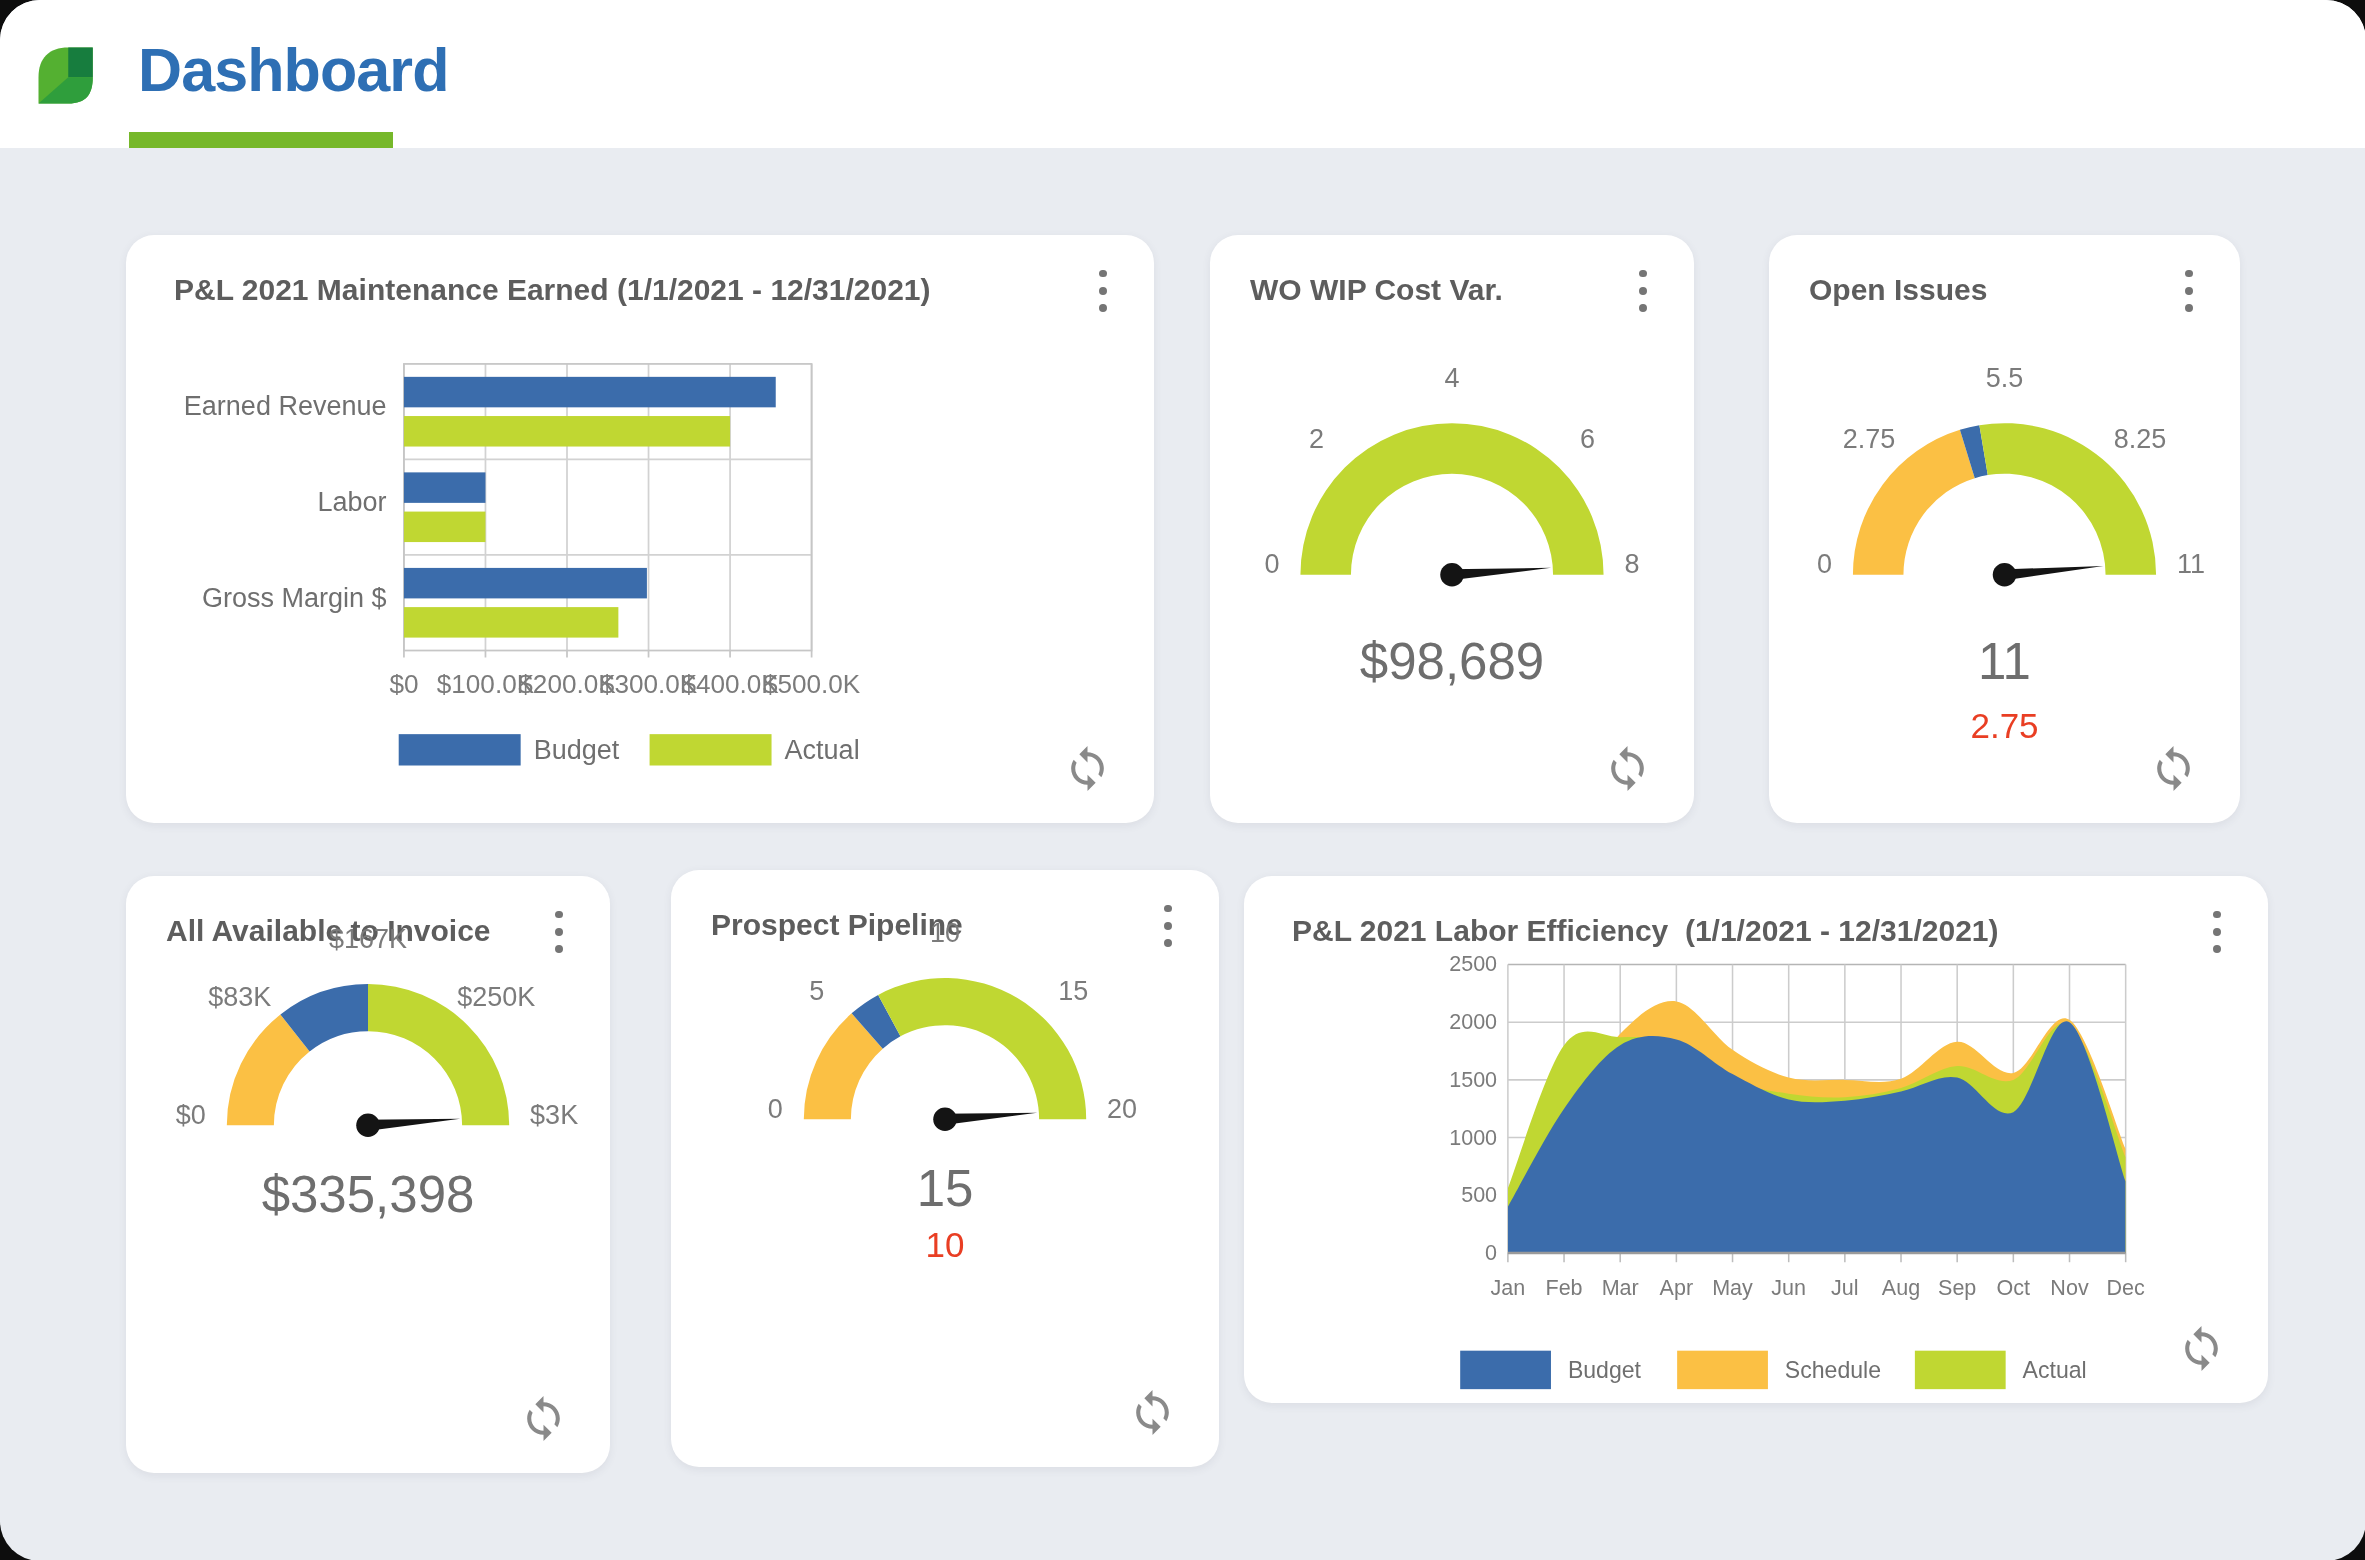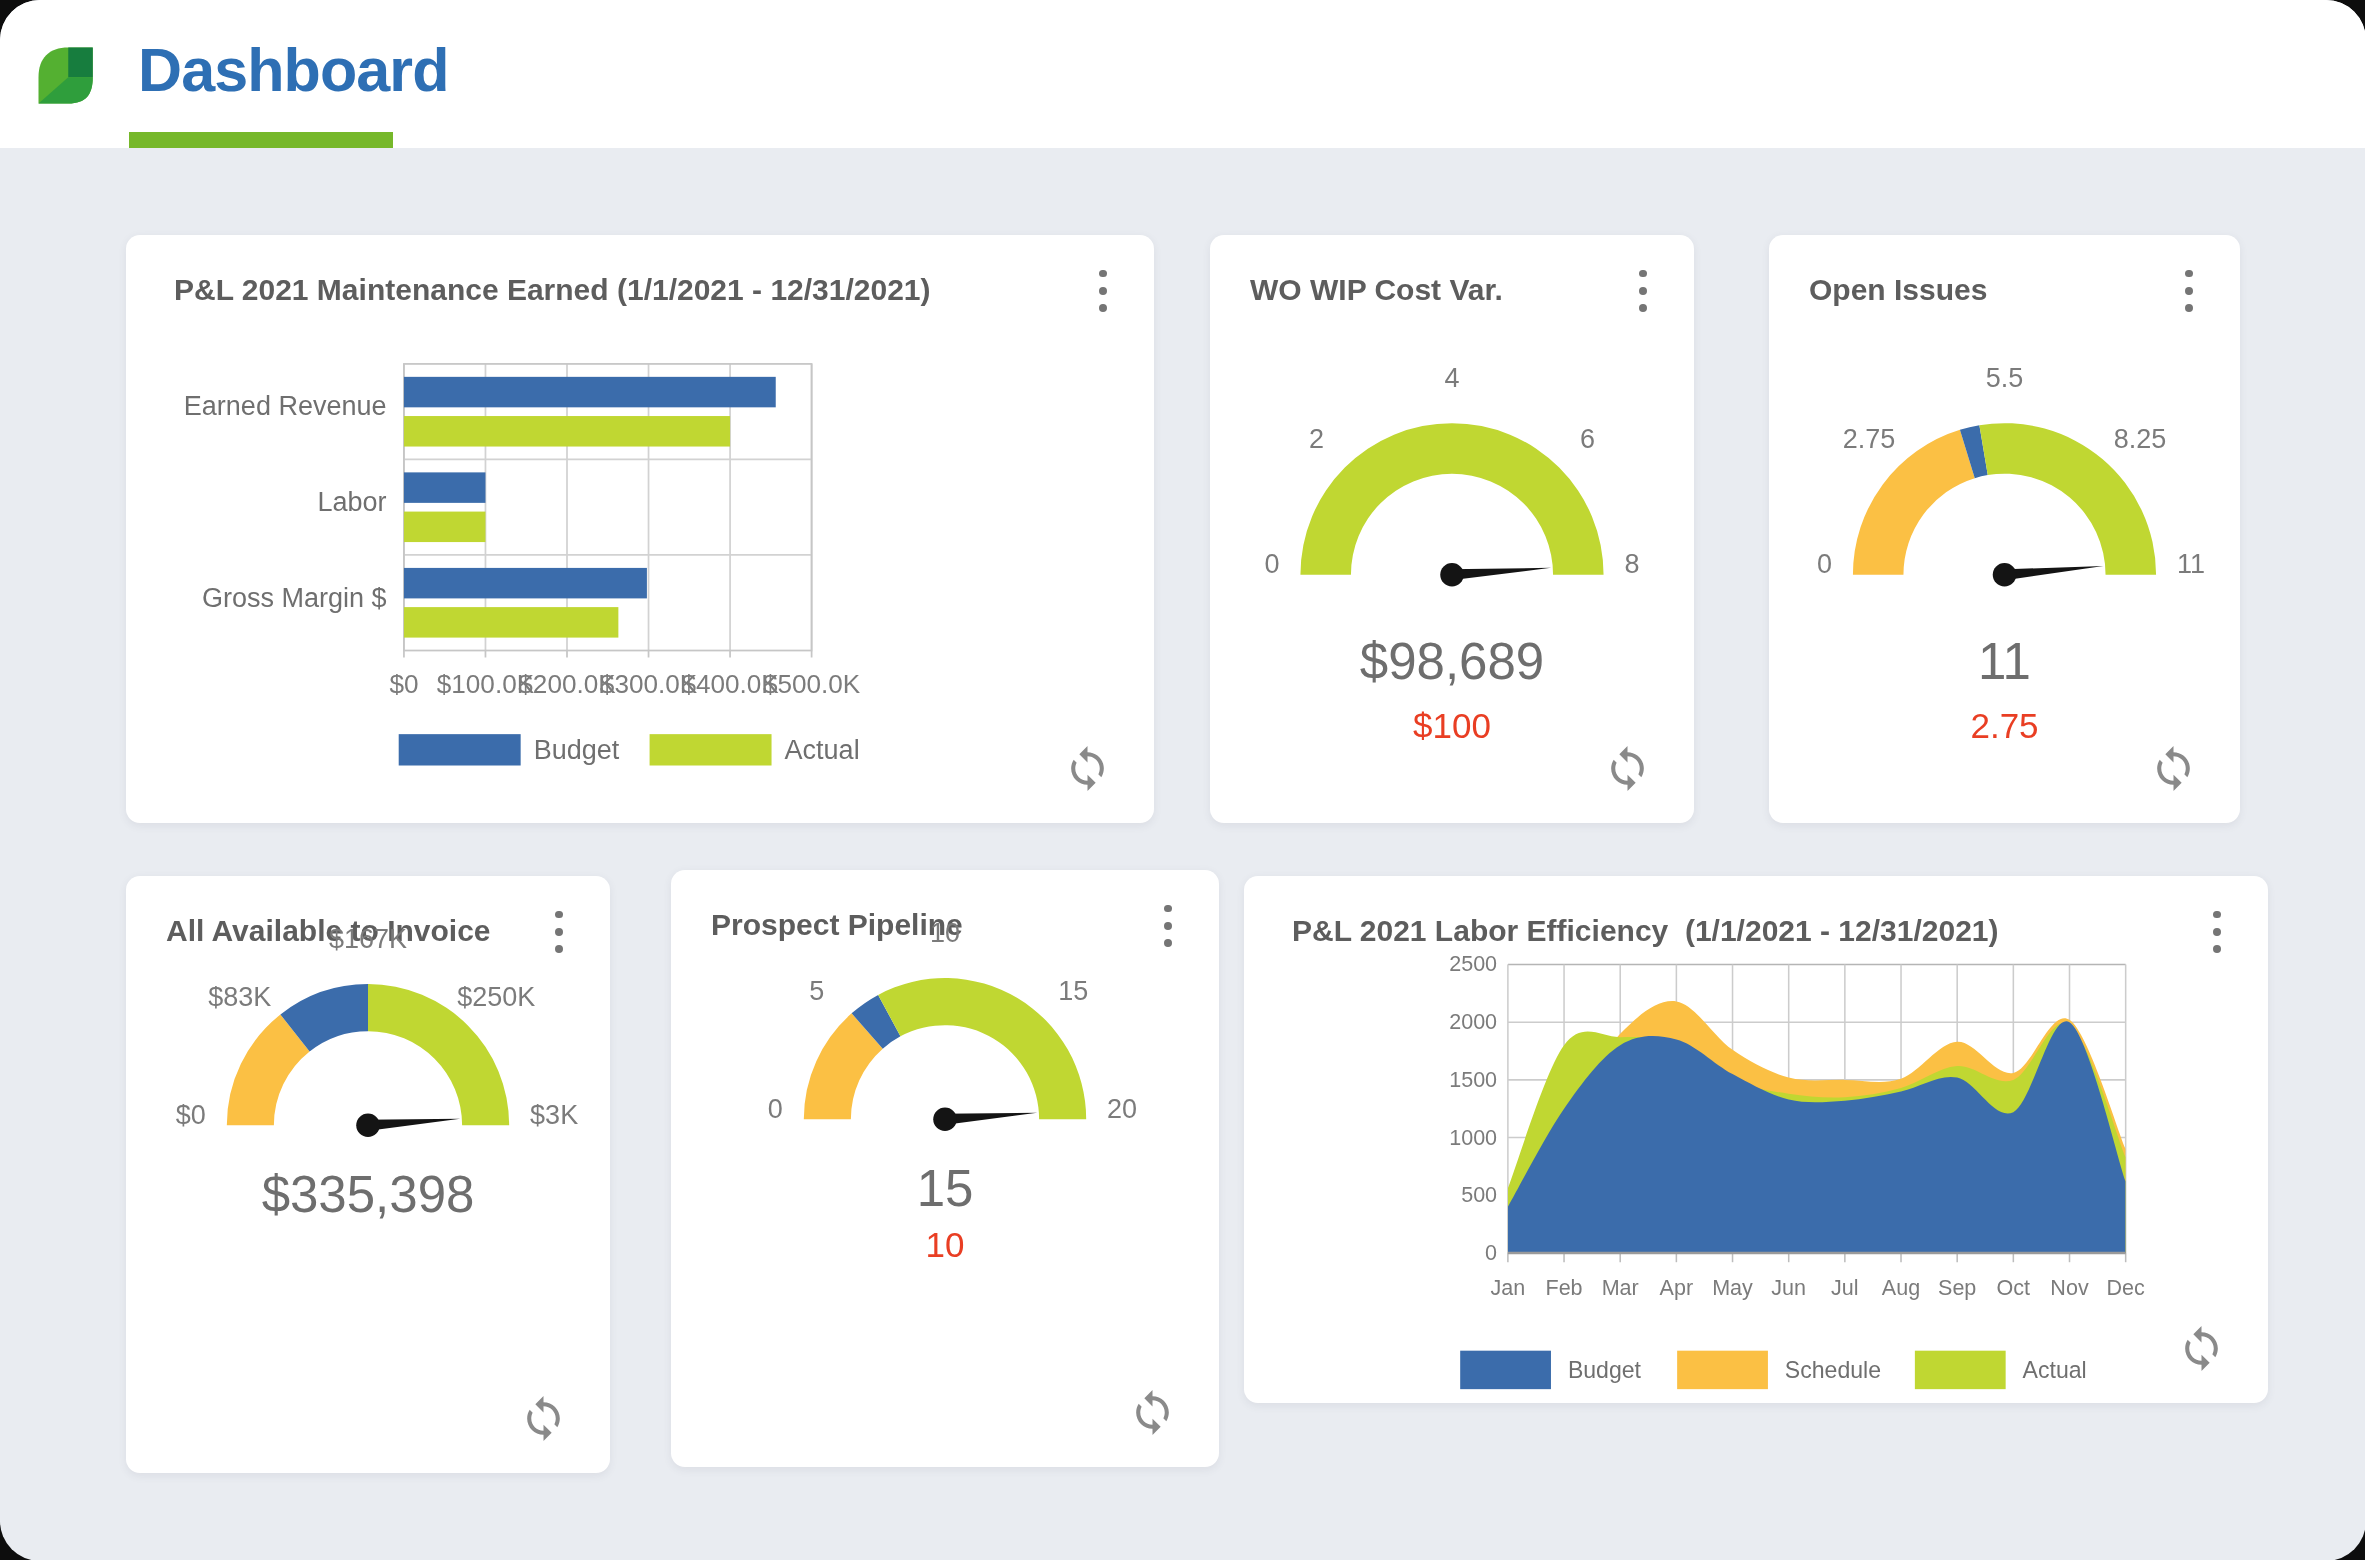--- a/index.html
+++ b/index.html
@@ -2,21 +2,21 @@
 <html style="font-size:14px"><head>
 <meta charset="utf-8">
 <style>
   html,body{margin:0;padding:0}
   body{background:#0d0d0d;width:2366px;height:1561px;font-family:"Liberation Sans",sans-serif;-webkit-font-smoothing:antialiased}
   .page{position:relative;width:2366px;height:1561px;border-radius:40px;overflow:hidden;background:#e9ecf1}
   .topbar{position:absolute;top:0;left:0;right:0;height:148px;background:#ffffff}
   .logo{position:absolute;left:35px;top:44px;width:63px;height:63px}
   .page-title{position:absolute;left:129px;top:26px;margin:9px;font-size:61px;font-weight:bold;color:#2e6fb4;letter-spacing:-0.9px}
   .underline{position:absolute;left:129px;top:132px;width:264px;height:15.7px;background:#76b82a}
-  .card{position:absolute;background:#fff;border-radius:14px;box-shadow:0 2.6px 8.7px rgba(60,70,90,.08)}
+  .card{position:absolute;background:#fff;border-radius:28px;box-shadow:0 2.6px 8.7px rgba(60,70,90,.08)}
   .card-title{position:absolute;left:48px;top:38px;margin:0;font-size:30px;font-weight:bold;color:#5d5d5d;white-space:pre}
   .card.gauge-card .card-title{left:40px}
   .kebab{position:absolute;top:31px;right:38px;width:26px;padding:3.5px 0;cursor:pointer}
   .kebab i{display:block;width:7.8px;height:7.8px;border-radius:50%;background:#757575;margin:0 auto 9.6px auto}
   .kebab i:last-child{margin-bottom:0}
   .chart{position:absolute;left:0;top:0;width:100%;height:100%}
   .refresh{position:absolute;right:42px;bottom:30px;width:49px;height:49px;cursor:pointer}
   .gauge-value{position:absolute;left:0;right:0;text-align:center;font-size:51px;font-weight:normal;color:#6e6e6e}
   .gauge-target{position:absolute;left:0;right:0;text-align:center;font-size:35px;color:#e93e23}
   .r1 .gauge-value{top:397px}
@@ -104,21 +104,20 @@
           <path d="M103.5,390 A174,174 0 0 1 451.5,390 L393.5,390 A116,116 0 0 0 161.5,390 Z" fill="#c0d732"></path>
           <text x="79.5" y="378" text-anchor="end" dominant-baseline="central" fill="#7b7b7b" font-size="31">0</text>
           <text x="121.93650813895957" y="234.43650813895954" text-anchor="middle" dominant-baseline="central" fill="#7b7b7b" font-size="31">2</text>
           <text x="277.5" y="164" text-anchor="middle" dominant-baseline="central" fill="#7b7b7b" font-size="31">4</text>
           <text x="433.06349186104046" y="234.43650813895957" text-anchor="middle" dominant-baseline="central" fill="#7b7b7b" font-size="31">6</text>
           <text x="475.5" y="378" text-anchor="start" dominant-baseline="central" fill="#7b7b7b" font-size="31">8</text>
           <polygon points="391.5,390 273.5,383.5 273.5,396.5" fill="#141414" transform="rotate(-4 277.5 390)"></polygon>
           <circle cx="277.5" cy="390" r="13.5" fill="#141414"></circle>
         </svg>
       <div class="gauge-value">$98,689</div>
-      <div class="gauge-target">$100</div>
       <div class="refresh">
         <svg viewBox="0 0 24 24" width="49" height="49">
             <path fill="#8a8a8a" d="M12 4V1L8 5l4 4V6c3.31 0 6 2.69 6 6 0 1.01-.25 1.97-.7 2.8l1.46 1.46C19.54 15.03 20 13.57 20 12c0-4.42-3.58-8-8-8zm0 14c-3.31 0-6-2.69-6-6 0-1.01.25-1.97.7-2.8L5.24 7.74C4.46 8.97 4 10.43 4 12c0 4.42 3.58 8 8 8v3l4-4-4-4v3z"></path>
           </svg>
       </div>
     </section>
 
     <section class="card gauge-card r1" style="left:1769px;top:235px;width:471px;height:588px">
       <h2 class="card-title">Open Issues</h2>
       <div class="kebab">

